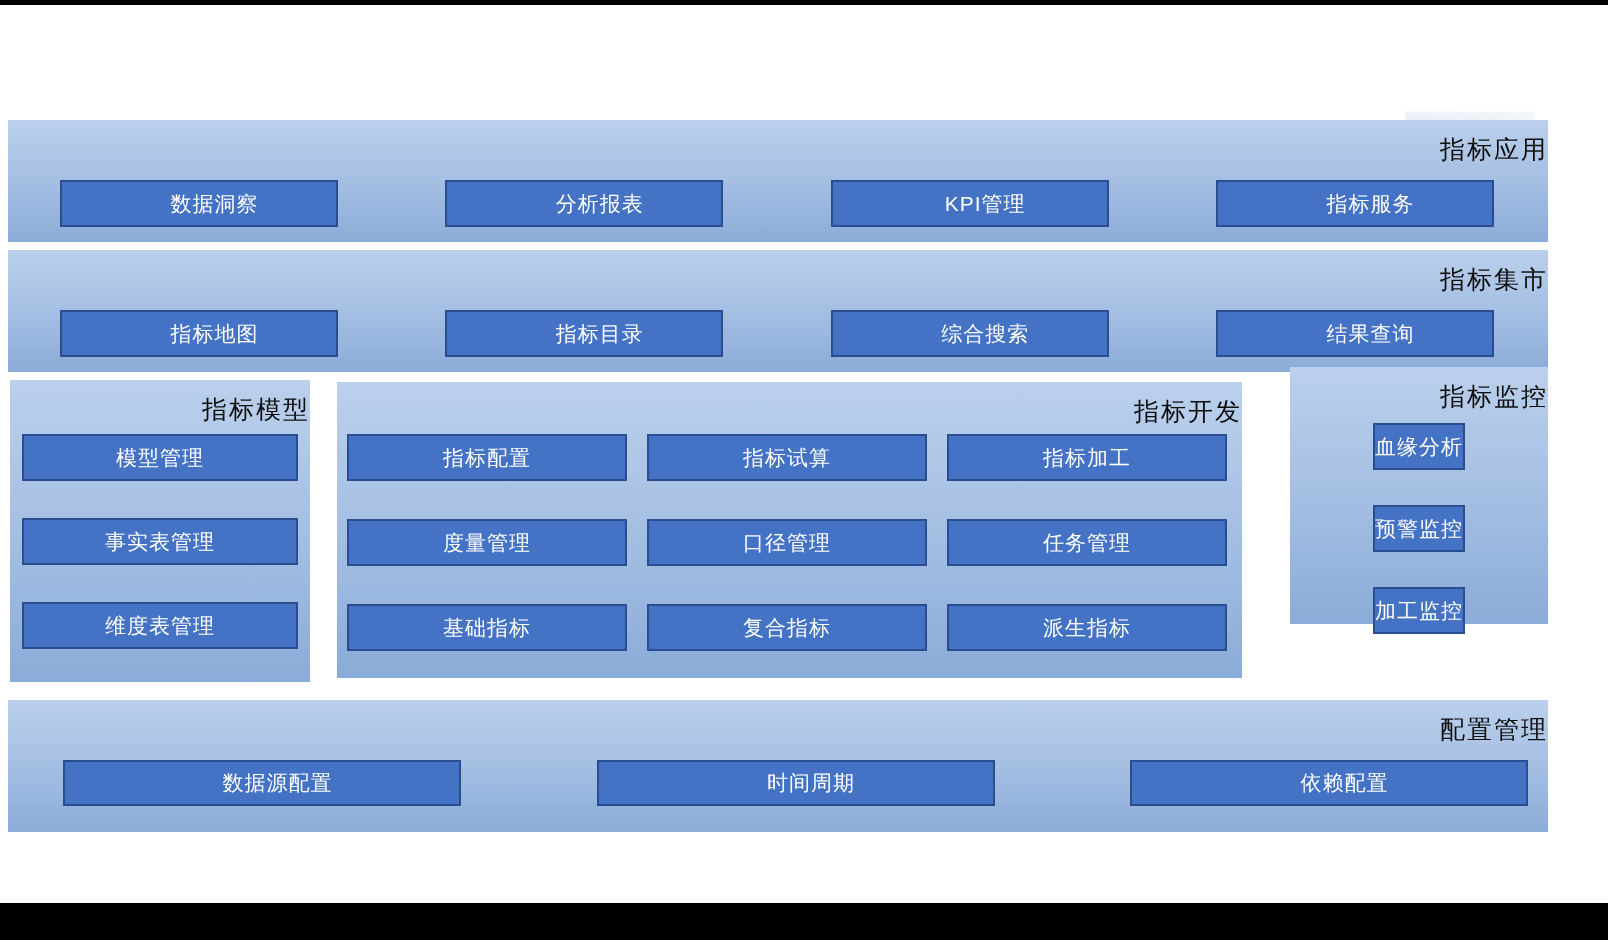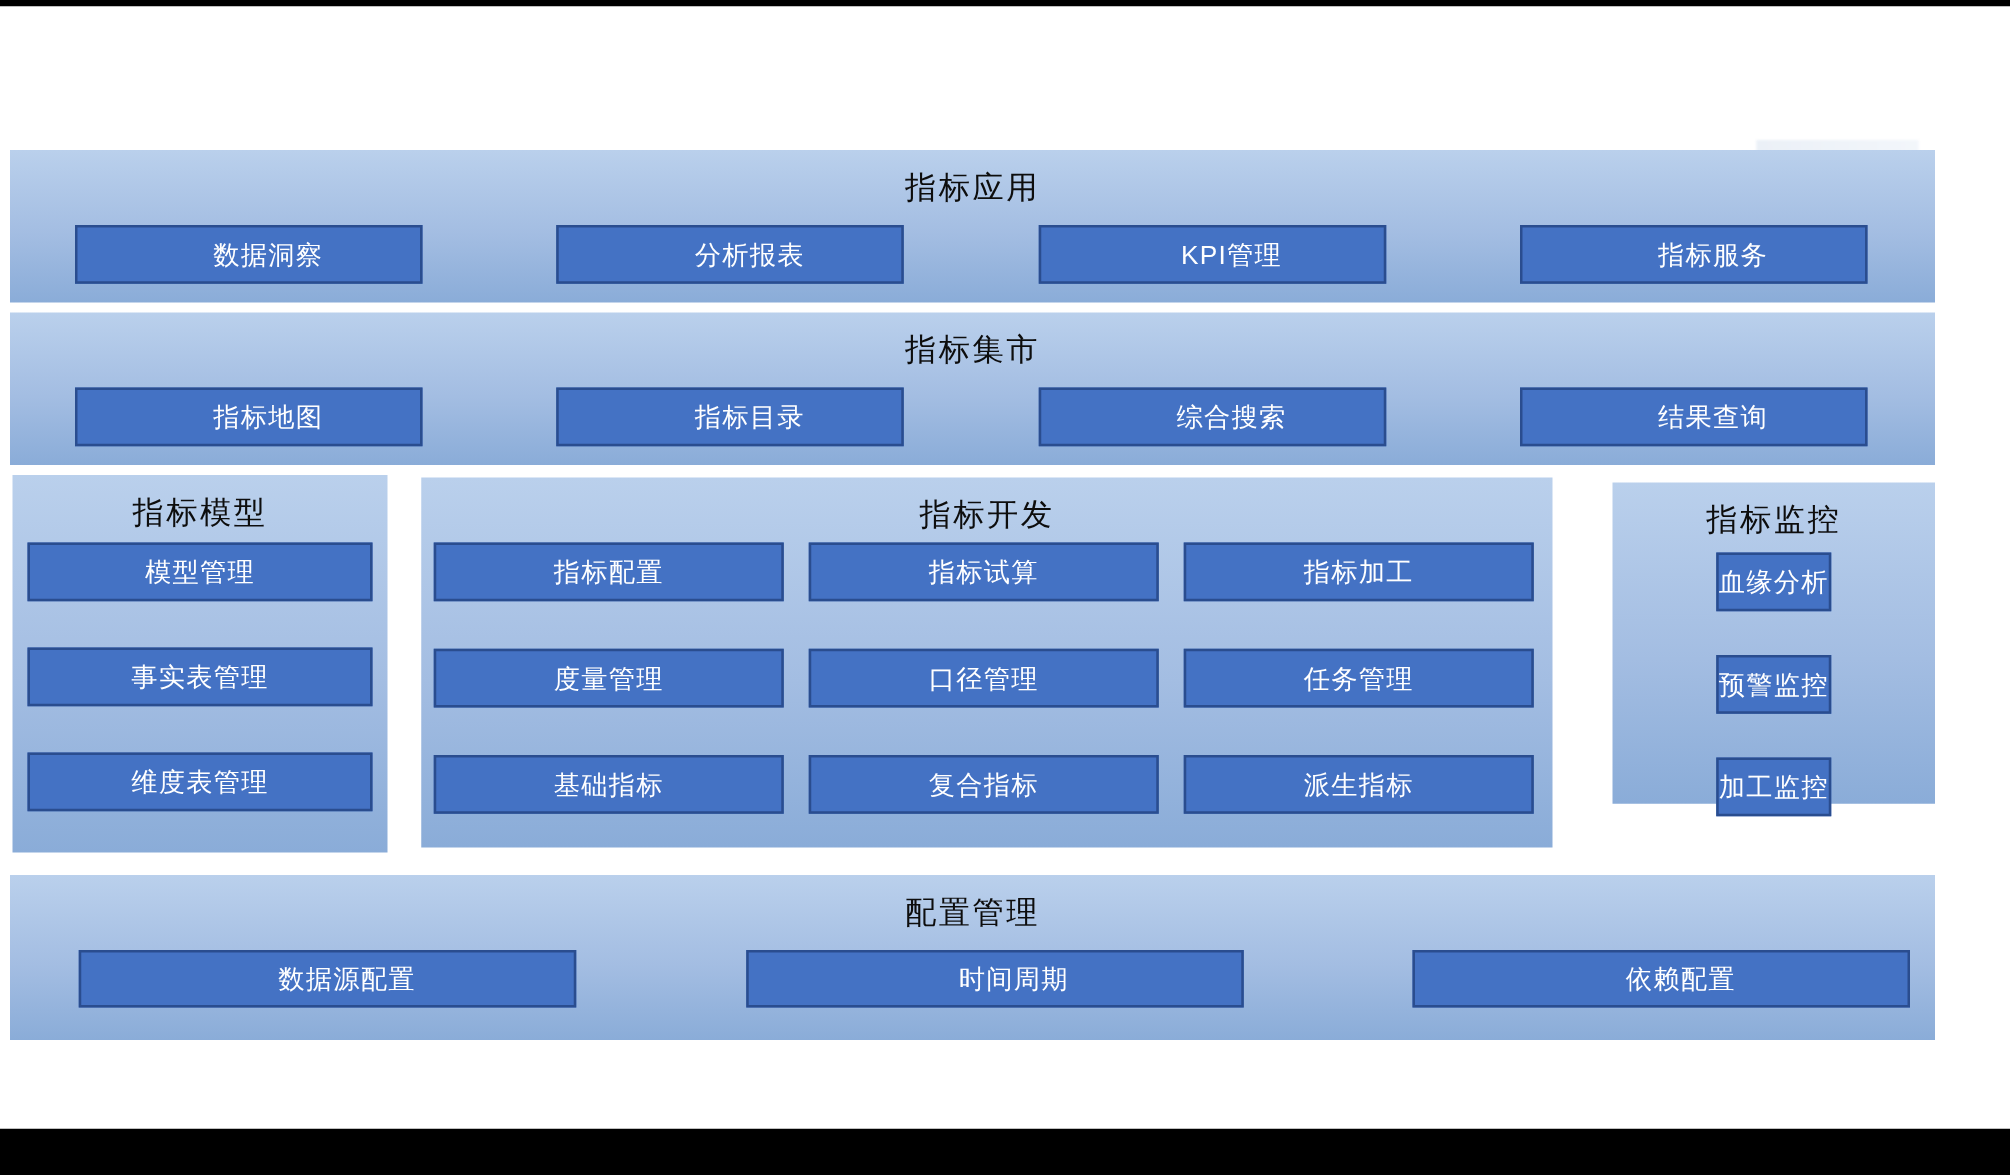--- a/index.html
+++ b/index.html
@@ -21,21 +21,21 @@
   }
   .edge{position:absolute;left:0;right:0;background:var(--frame,#000);}
   .edge.top{top:0;height:5px;}
   .edge.bottom{bottom:0;height:37px;}
 
   .panel{
     position:absolute;
     background:linear-gradient(180deg,var(--panel-gradient-top,#bad0ec) 0%, #a3bde2 55%, var(--panel-gradient-bottom,#8aacd8) 100%);
   }
   .panel-title{
-    text-align:center;
+    text-align:right;
     font-size:25px;
     letter-spacing:2px;
     color:var(--title-text,#0d0d0d);
     padding-top:13px;
     height:42px;
   }
   .block{
     display:flex;
     align-items:center;
     justify-content:center;
@@ -58,21 +58,21 @@
     margin-top:18px;
     padding:0 54px 0 52px;
   }
   .band-row .block{width:278px;padding-left:31px;}
   .band-config .band-row{padding:0 20px 0 55px;}
   .band-config .band-row .block{width:398px;height:46px;}
 
   
   .panel-model  {left:10px;   top:380px; width:300px; height:302px;}
   .panel-dev    {left:337px;  top:382px; width:905px; height:296px;}
-  .panel-monitor{left:1290px; top:386px; width:258px; height:257px;}
+  .panel-monitor{left:1290px; top:367px; width:258px; height:257px;}
 
   .v-col{
     display:flex;
     flex-direction:column;
     gap:37px;
     margin-top:12px;
     padding:0 12px;
   }
   .panel-monitor .v-col{padding:0 8px;gap:35px;margin-top:14px;align-items:center;}
 

